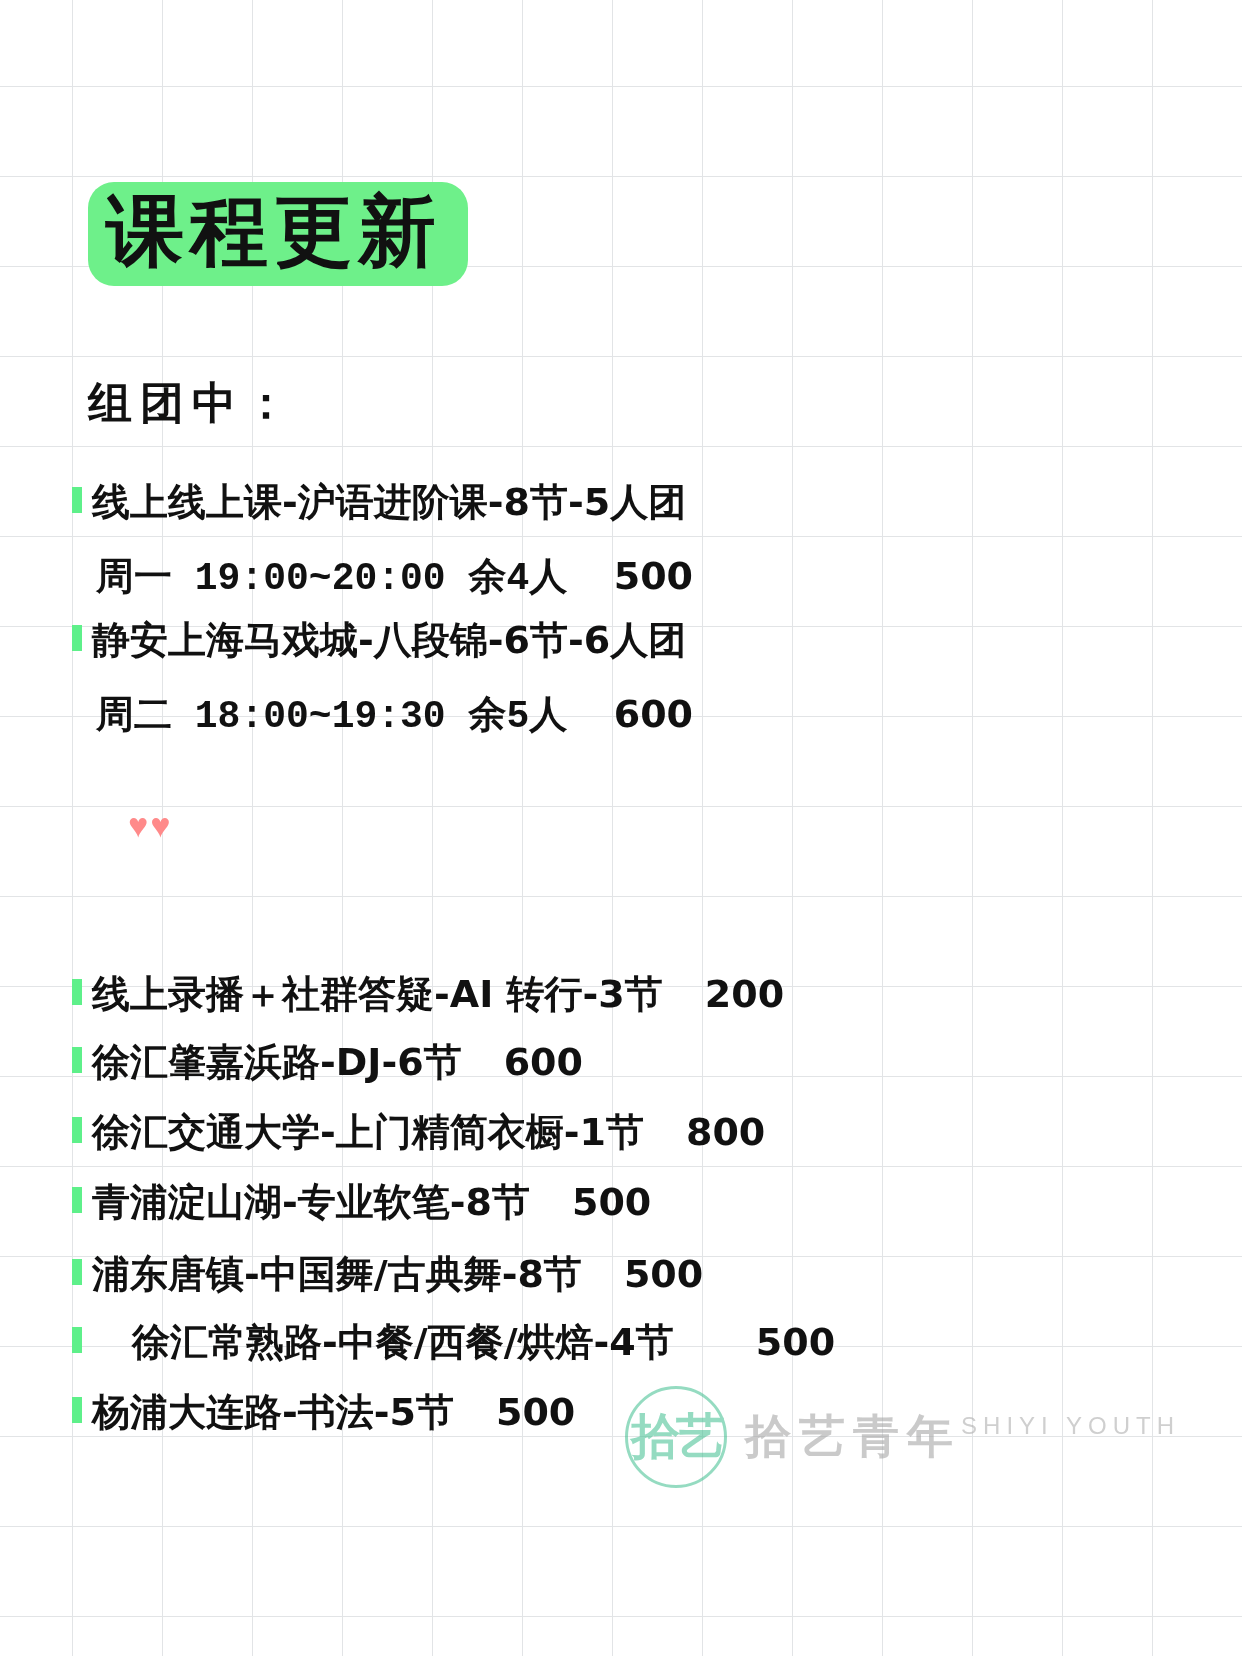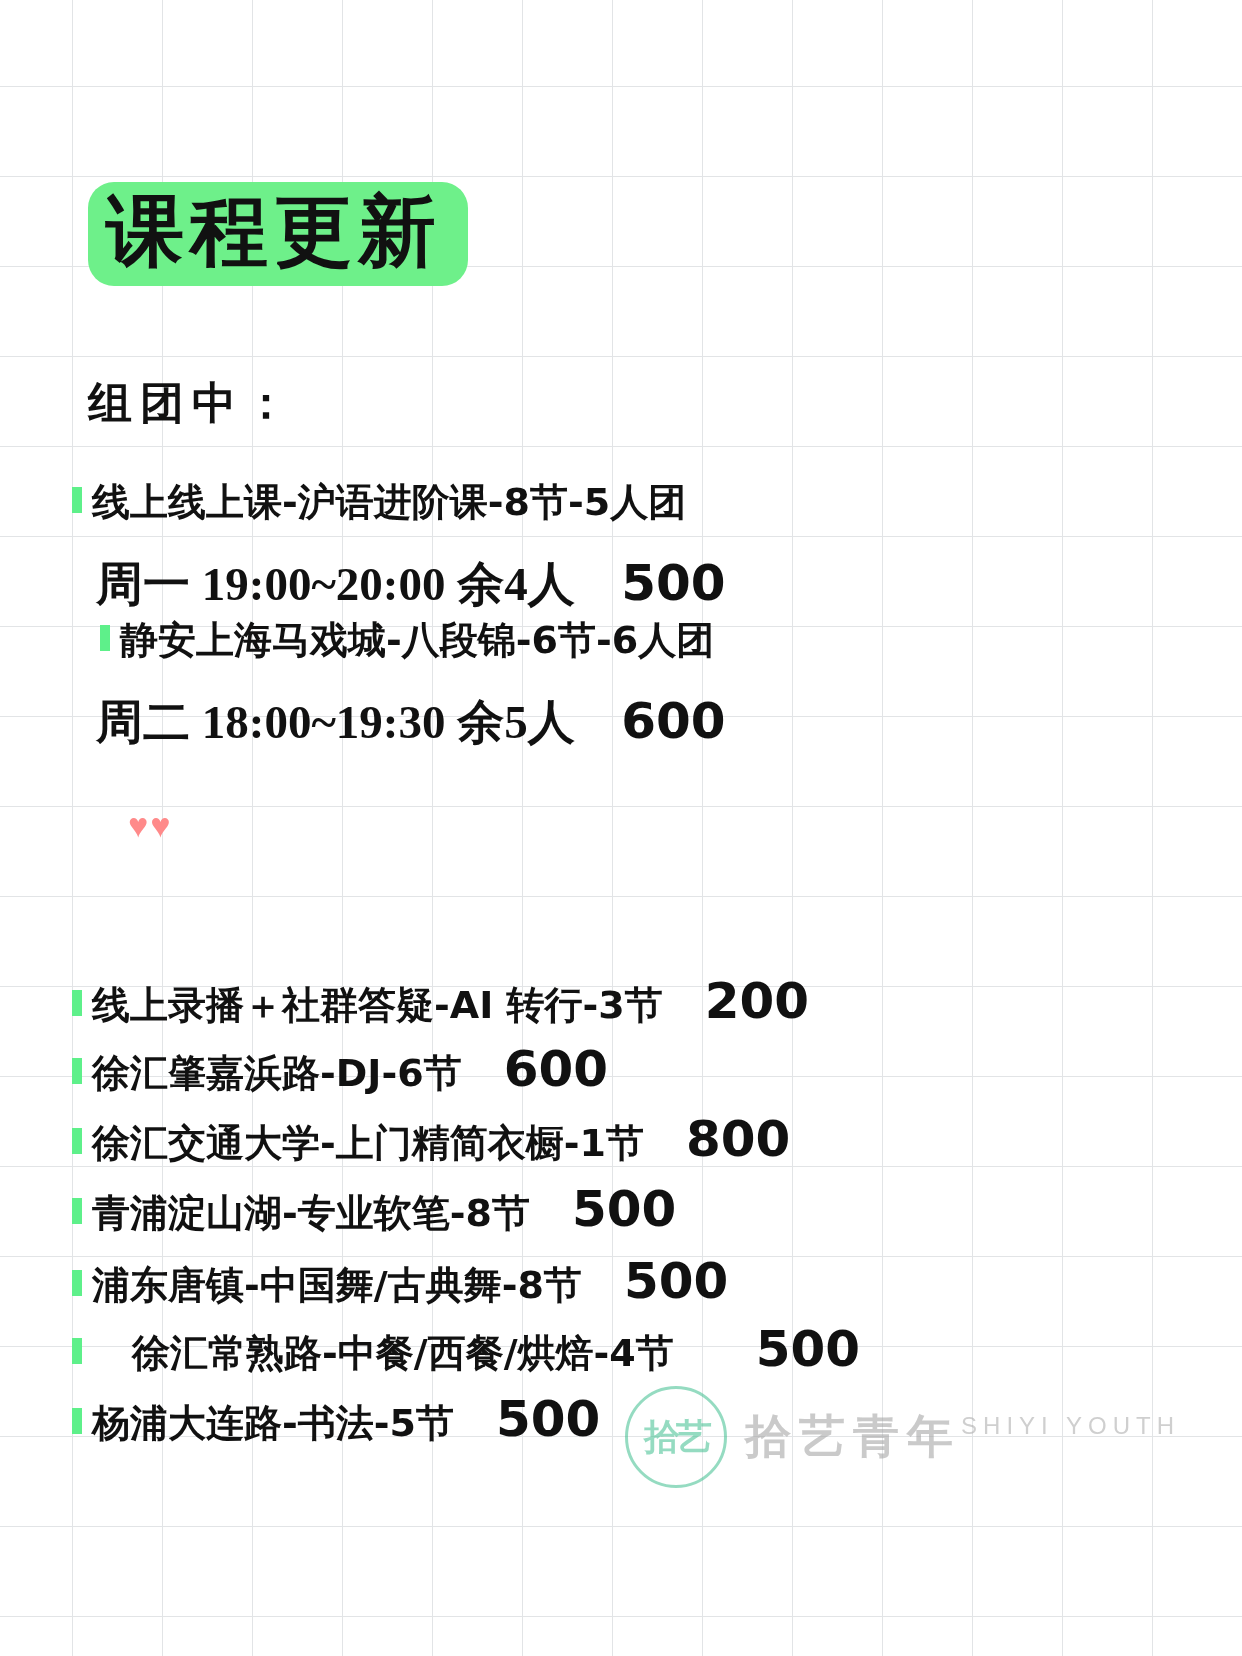--- a/index.html
+++ b/index.html
@@ -97,30 +97,30 @@
     font-weight: 600;
     letter-spacing: 0px;
     font-family: "DejaVu Sans", "Liberation Sans", sans-serif;
   }
   .sub-row {
     position: absolute;
     left: 96px;
     white-space: nowrap;
   }
   .sub-text {
-    font-size: 47px;
+    font-size: 38px;
     line-height: 1.1;
     color: #111111;
     font-weight: 600;
-    font-family: Liberation Serif, serif;
+    font-family: Liberation Mono, monospace;
   }
   .price {
     display: inline-block;
     margin-left: 42px;
-    font-size: 50px;
+    font-size: 38px;
     font-weight: 600;
     color: #111111;
     font-family: "DejaVu Sans", "Liberation Sans", sans-serif;
   }
 
   
   .watermark {
     position: absolute;
     right: 62px;
     bottom: 168px;
@@ -131,21 +131,21 @@
   .wm-logo {
     width: 96px;
     height: 96px;
     border-radius: 50%;
     border: 3px solid #3fbf8f;
     display: flex;
     align-items: center;
     justify-content: center;
     margin-right: 18px;
     color: #3fbf8f;
-    font-size: 36px;
+    font-size: 49px;
     font-weight: 700;
     font-family: Liberation Mono, monospace;
     letter-spacing: -4px;
   }
   .wm-text {
     display: flex;
     color: #9a9a9a;
   }
   .wm-cn {
     font-size: 46px;
@@ -177,21 +177,21 @@
 
   <div class="row" style="top: 482px;">
     <span class="bullet"></span>
     <span class="line-text">线上线上课-沪语进阶课-8节-5人团</span>
   </div>
   <div class="sub-row" style="top: 554px;">
     <span class="sub-text">周一 19:00~20:00 余4人</span>
     <span class="price">500</span>
   </div>
 
-  <div class="row" style="top: 620px; padding-left: 28px;">
+  <div class="row" style="top: 620px;">
     <span class="bullet"></span>
     <span class="line-text">静安上海马戏城-八段锦-6节-6人团</span>
   </div>
   <div class="sub-row" style="top: 692px;">
     <span class="sub-text">周二 18:00~19:30 余5人</span>
     <span class="price">600</span>
   </div>
 
   <div class="hearts">♥♥</div>
 

